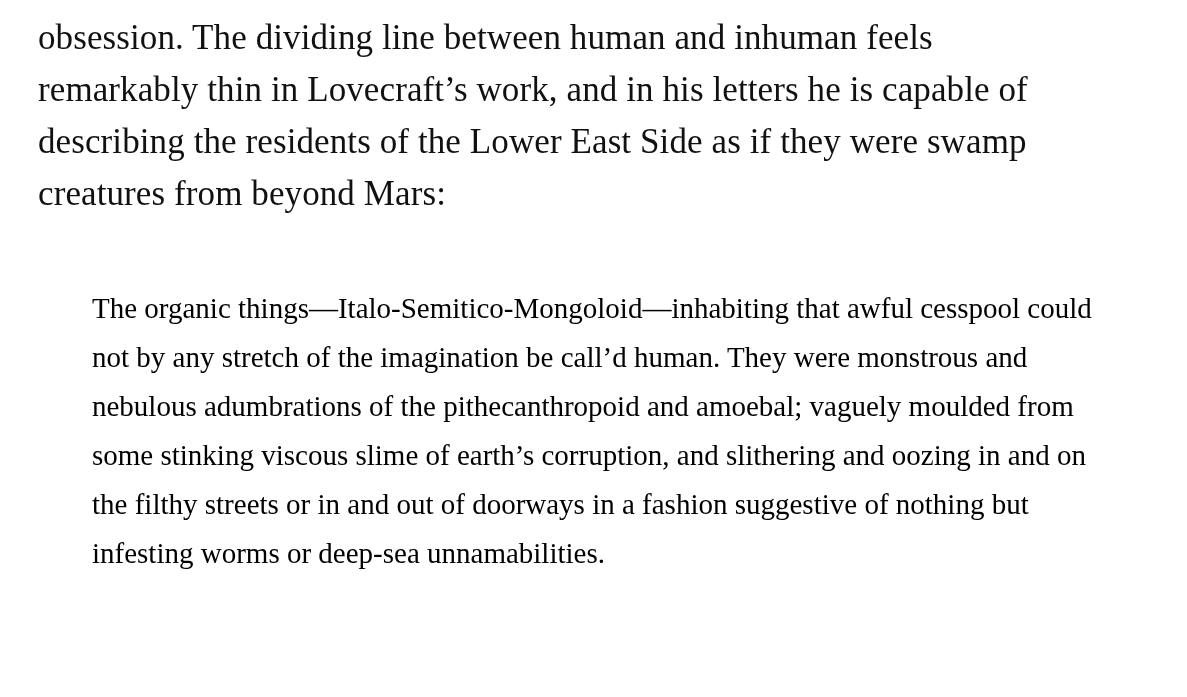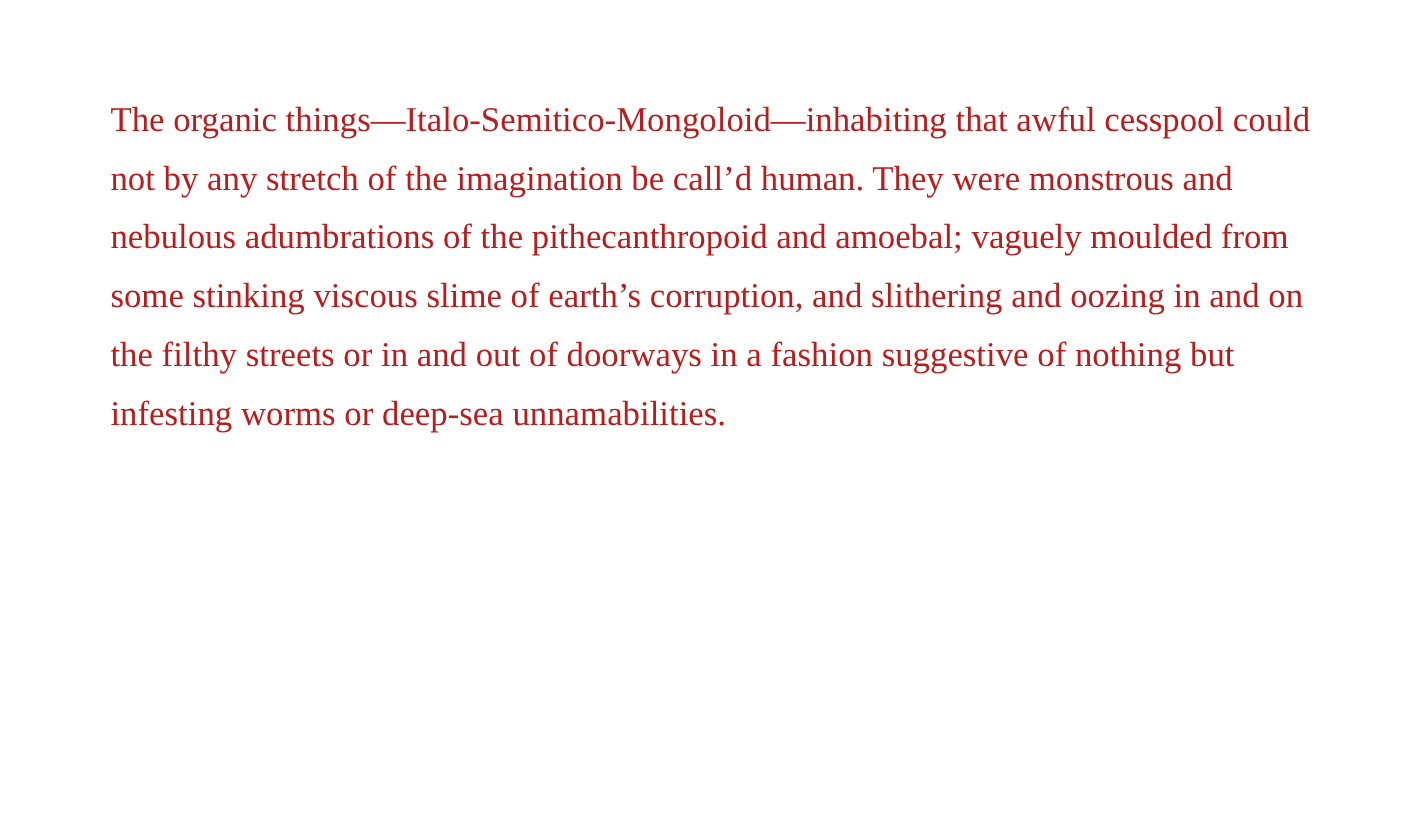--- a/index.html
+++ b/index.html
@@ -28,35 +28,36 @@
     letter-spacing: 0.1px;
     color: #111111;
     font-weight: 400;
   }
   .blockquote {
     margin: 0;
     padding: 0 0 0 92px;
     width: 1000px;
     font-size: 29px;
     line-height: 49px;
-    color: #b91c1c;
+    color: #000000;
     font-weight: 400;
   }
   .spacer-top {
     height: 12px;
   }
   .spacer-mid {
     height: 64px;
   }
 </style>
 </head>
 <body>
 
 <div class="article">
 
   <div class="spacer-top"></div>
 
+  <p class="body-paragraph">obsession. The dividing line between human and inhuman feels remarkably thin in Lovecraft’s work, and in his letters he is capable of describing the residents of the Lower East Side as if they were swamp creatures from beyond Mars:</p>
 
   <div class="spacer-mid"></div>
 
   <blockquote class="blockquote">The organic things—Italo-Semitico-Mongoloid—inhabiting that awful cesspool could not by any stretch of the imagination be call’d human. They were monstrous and nebulous adumbrations of the pithecanthropoid and amoebal; vaguely moulded from some stinking viscous slime of earth’s corruption, and slithering and oozing in and on the filthy streets or in and out of doorways in a fashion suggestive of nothing but infesting worms or deep-sea unnamabilities.</blockquote>
 
 </div>
 
 </body></html>

